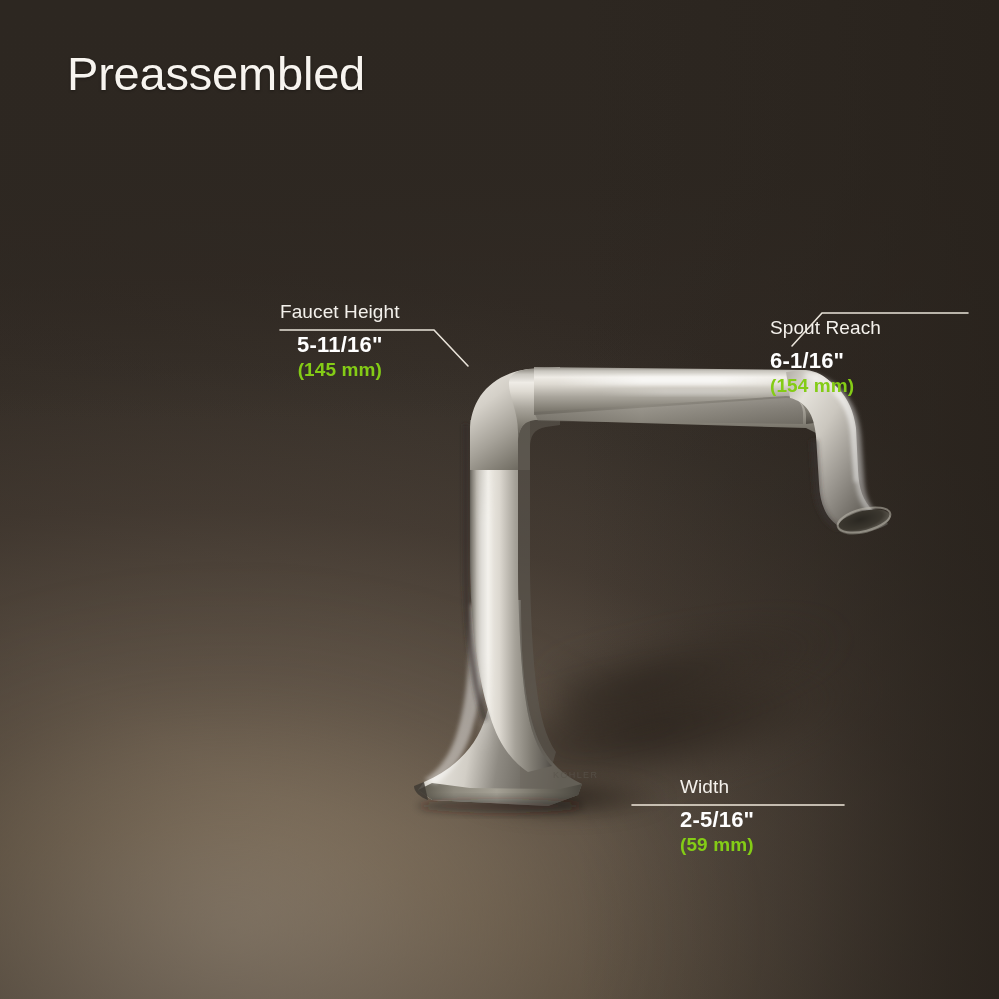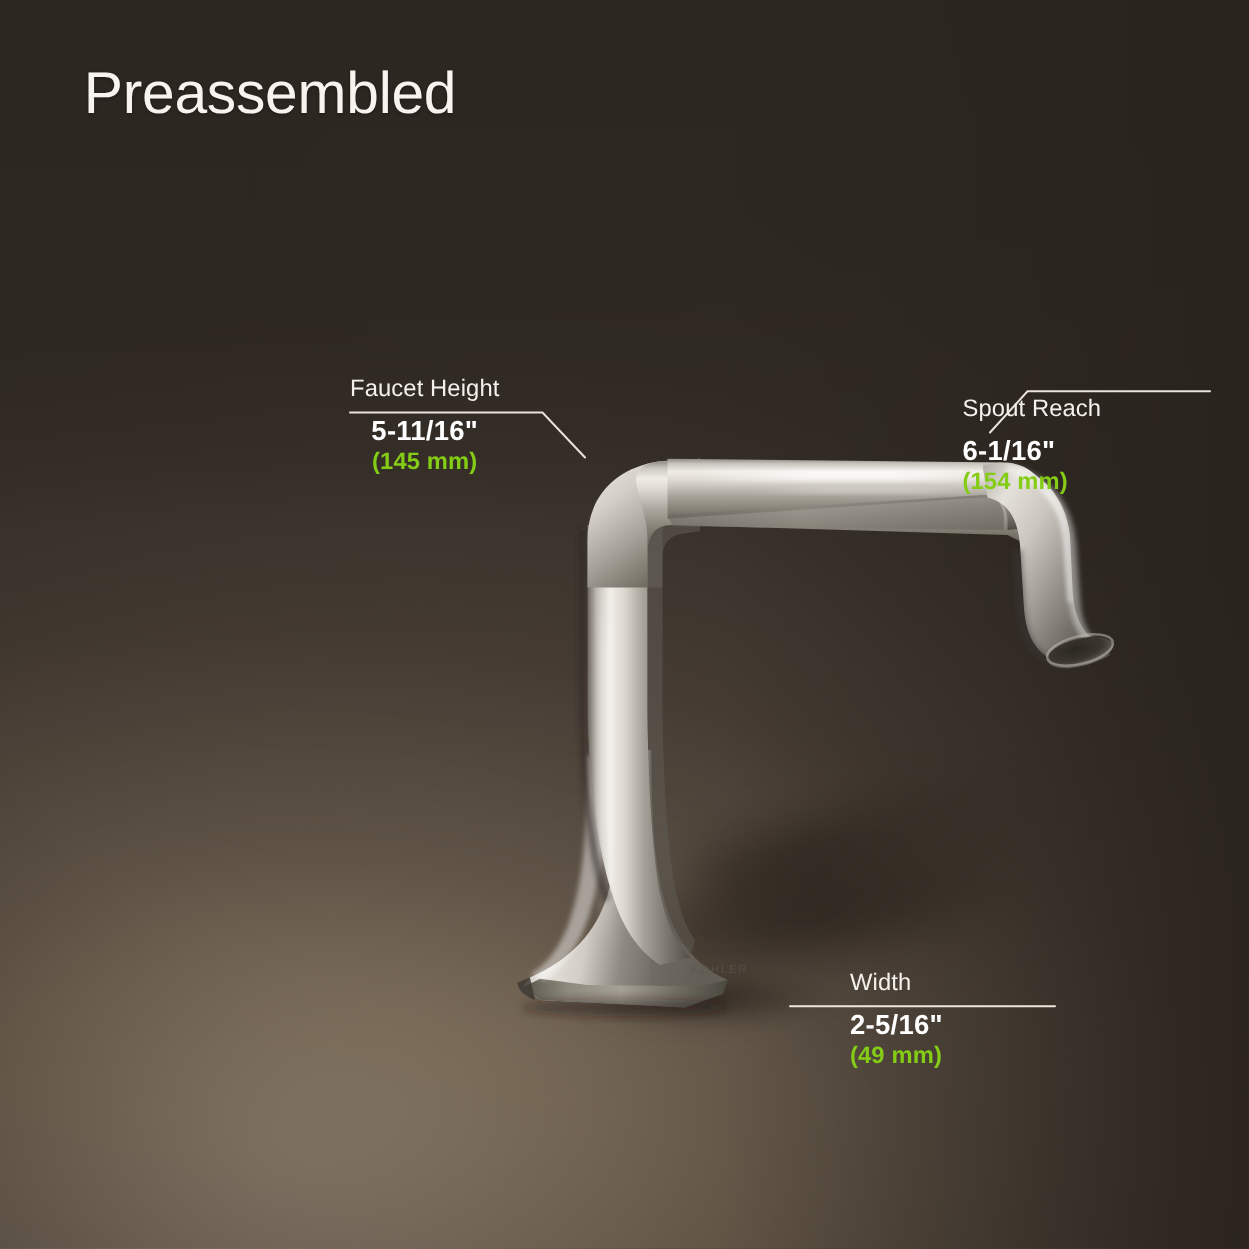--- a/index.html
+++ b/index.html
@@ -336,16 +336,16 @@
 
   <div class="ann" id="ann-reach">
     <div class="ttl">Spout Reach</div>
     <div class="big" style="margin-top:9px;">6-1/16"</div>
     <div class="mm">(154 mm)</div>
   </div>
 
   <div class="ann" id="ann-width">
     <div class="ttl">Width</div>
     <div class="big" style="margin-top:9px;">2-5/16"</div>
-    <div class="mm">(49 mm)</div>
+    <div class="mm">(59 mm)</div>
   </div>
 
 </div>
 
 </body></html>

